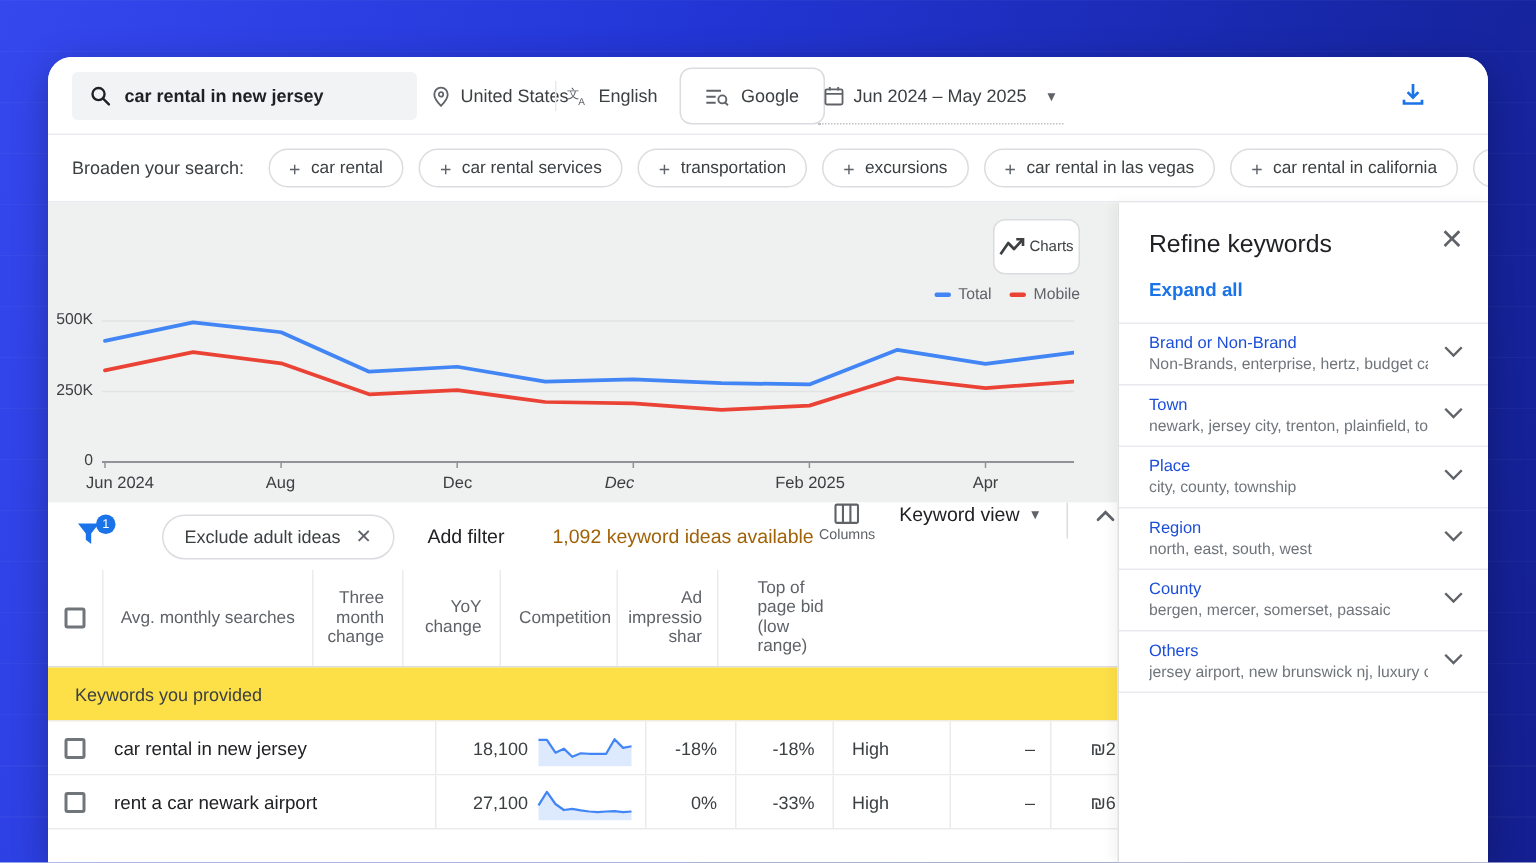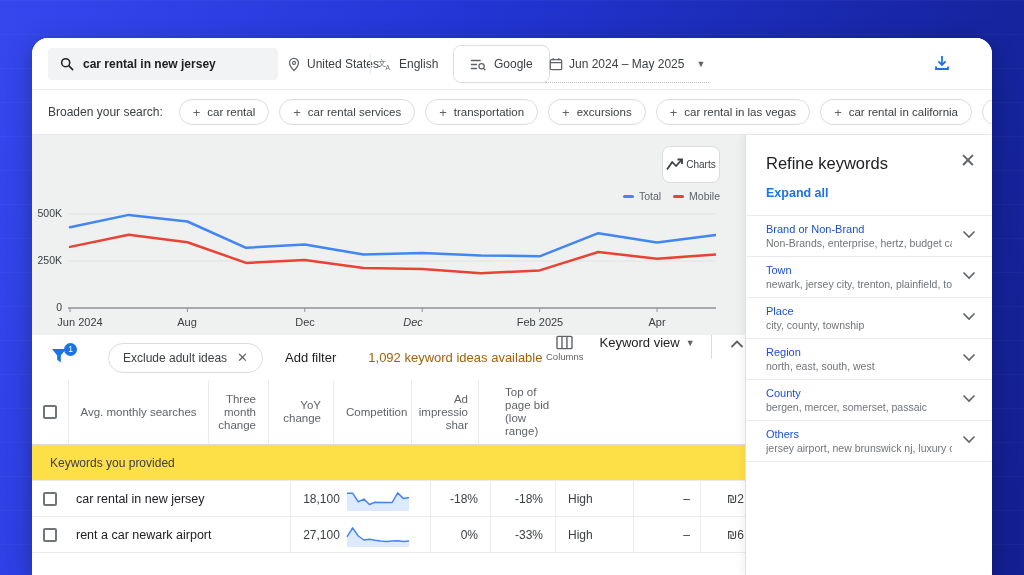--- a/index.html
+++ b/index.html
@@ -91,21 +91,21 @@
   .c-comp  { width:78px;  padding-left:12px; overflow:hidden; white-space:nowrap; }
   .c-ads   { width:67px;  justify-content:flex-end; padding-right:10px; text-align:right; overflow:hidden; }
   .c-bid   { flex:1; padding-left:26px; }
   .t-head .c-avg { justify-content:center; }
   .t-head .c-3mo, .t-head .c-yoy, .t-head .c-ads { text-align:right; }
   .bordered { border-left:1px solid #ebebeb; }
   .t-section { height:36px; background:#fde047; border-bottom:1px solid #ebebeb; display:flex; align-items:center; padding-left:18px; font-size:12px; color:#3c4043; }
   .t-row { display:flex; height:36px; border-bottom:1px solid #ebebeb; background:#fff; }
   .t-row .cell { font-size:12px; color:#3c4043; }
   .t-row .c-key { font-size:12.5px; color:#202124; }
-  .avg-inner { display:flex; align-items:center; justify-content:center; gap:6px; width:100%; padding-right:8px; }
+  .avg-inner { display:flex; align-items:center; justify-content:flex-end; gap:6px; width:100%; padding-right:8px; }
   .checkbox { width:14px; height:14px; border:2px solid #70757a; border-radius:2px; background:#fff; cursor:pointer; }
   
   .refine-panel {
     position:absolute; top:97px; right:0; width:247px; bottom:0; background:#fff; z-index:6;
     border-left:1px solid #e0e0e0; box-shadow:-3px 0 8px rgba(0,0,0,.05);
   }
   .rp-head { position:relative; padding:19px 20px 0 20px; }
   .rp-title { font-size:16.5px; color:#202124; }
   .rp-close { position:absolute; right:16px; top:16px; font-size:19px; color:#5f6368; cursor:pointer; line-height:1; }
   .rp-expand { margin:13px 0 15px 20px; font-size:12.5px; font-weight:700; color:#1a73e8; cursor:pointer; display:inline-block; }

